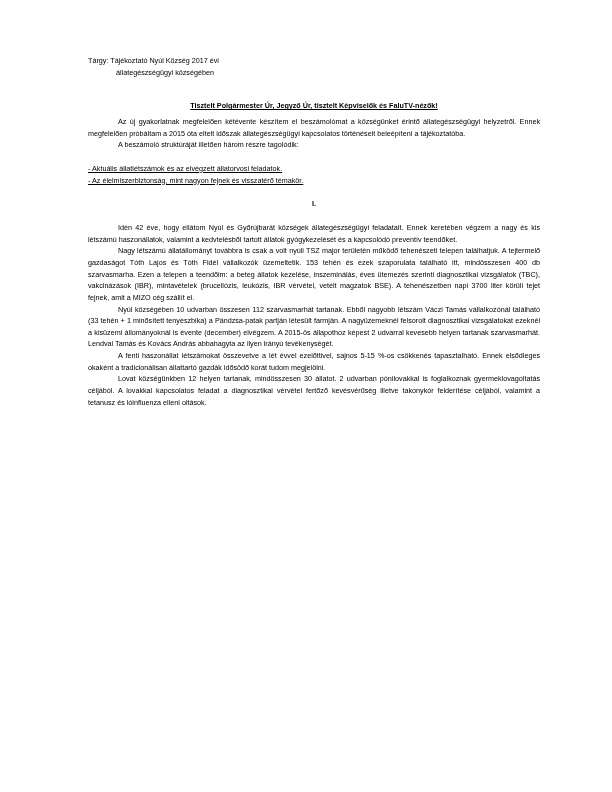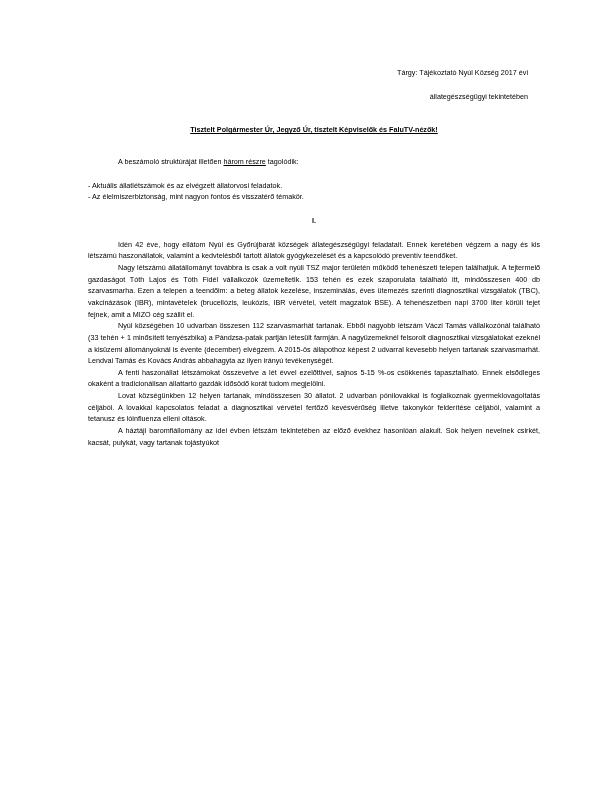--- a/index.html
+++ b/index.html
@@ -23,28 +23,28 @@
   }
   .doc-body {
     font-size: 7.2px;
     line-height: 1.62;
     text-align: justify;
   }
   .subject-block {
     margin-bottom: 22px;
   }
   .subject-line {
-    margin: 12px;
-    text-align: right;
+    margin: 0;
+    text-align: left;
   }
   .subject-line.indent {
     padding-left: 28px;
   }
   .salutation {
-    margin: 0 0 20px 0;
+    margin: 0 0 4px 0;
     text-align: center;
     font-weight: bold;
     text-decoration: underline;
   }
   p.para {
     margin: 0 0 0 0;
     text-indent: 30px;
   }
   p.para.tight {
     margin: 0;
@@ -53,55 +53,55 @@
     height: 12px;
   }
   ul.dashlist {
     list-style: none;
     margin: 0;
     padding: 0;
   }
   ul.dashlist li {
     margin: 0;
     text-align: left;
+    text-decoration: underline;
   }
   .section-num {
     margin: 12px 0 12px 0;
     text-align: center;
     font-weight: bold;
   }
   .u {
-    text-decoration: underline;
   }
 </style>
 </head>
 <body>
 
 <div class="page">
   <div class="doc-body">
 
     <div class="subject-block">
       <p class="subject-line">Tárgy: Tájékoztató Nyúl Község 2017 évi</p>
-      <p class="subject-line indent">állategészségügyi tekintetében</p>
+      <p class="subject-line indent">állategészségügyi községében</p>
     </div>
 
     <p class="salutation">Tisztelt Polgármester Úr, Jegyző Úr, tisztelt Képviselők és FaluTV-nézők!</p>
 
+    <p class="para">Az új gyakorlatnak megfelelően kétévente készítem el beszámolómat a községünket érintő állategészségügyi helyzetről. Ennek megfelelően próbáltam a 2015 óta eltelt időszak állategészségügyi kapcsolatos történéseit beleépíteni a tájékoztatóba.</p>
     <p class="para tight">A beszámoló struktúráját illetően <span class="u">három részre</span> tagolódik:</p>
 
     <div class="spacer-md"></div>
 
     <ul class="dashlist">
       <li>- Aktuális állatlétszámok és az elvégzett állatorvosi feladatok.</li>
-      <li>- Az élelmiszerbiztonság, mint nagyon fontos és visszatérő témakör.</li>
+      <li>- Az élelmiszerbiztonság, mint nagyon fejnek és visszatérő témakör.</li>
     </ul>
 
     <p class="section-num">I.</p>
 
     <p class="para tight">Idén 42 éve, hogy ellátom Nyúl és Győrújbarát községek állategészségügyi feladatait. Ennek keretében végzem a nagy és kis létszámú haszonállatok, valamint a kedvtelésből tartott állatok gyógykezelését és a kapcsolódó preventív teendőket.</p>
     <p class="para tight">Nagy létszámú állatállományt továbbra is csak a volt nyúli TSZ major területén működő tehenészeti telepen találhatjuk. A tejtermelő gazdaságot Tóth Lajos és Tóth Fidél vállalkozók üzemeltetik. 153 tehén és ezek szaporulata található itt, mindösszesen 400 db szarvasmarha. Ezen a telepen a teendőim: a beteg állatok kezelése, inszeminálás, éves ütemezés szerinti diagnosztikai vizsgálatok (TBC), vakcinázások (IBR), mintavételek (brucellózis, leukózis, IBR vérvétel, vetélt magzatok BSE). A tehenészetben napi 3700 liter körüli tejet fejnek, amit a MIZO cég szállít el.</p>
     <p class="para tight">Nyúl községében 10 udvarban összesen 112 szarvasmarhát tartanak. Ebből nagyobb létszám Váczi Tamás vállalkozónál található (33 tehén + 1 minősített tenyészbika) a Pándzsa-patak partján létesült farmján. A nagyüzemeknél felsorolt diagnosztikai vizsgálatokat ezeknél a kisüzemi állományoknál is évente (december) elvégzem. A 2015-ös állapothoz képest 2 udvarral kevesebb helyen tartanak szarvasmarhát. Lendvai Tamás és Kovács András abbahagyta az ilyen irányú tevékenységét.</p>
     <p class="para tight">A fenti haszonállat létszámokat összevetve a lét évvel ezelőttivel, sajnos 5-15 %-os csökkenés tapasztalható. Ennek elsődleges okaként a tradicionálisan állattartó gazdák idősödő korát tudom megjelölni.</p>
     <p class="para tight">Lovat községünkben 12 helyen tartanak, mindösszesen 30 állatot. 2 udvarban pónilovakkal is foglalkoznak gyermeklovagoltatás céljából. A lovakkal kapcsolatos feladat a diagnosztikai vérvétel fertőző kevésvérűség illetve takonykór felderítése céljából, valamint a tetanusz és lóinfluenza elleni oltások.</p>
-    <p class="para tight">A háztáji baromfiállomány az idei évben létszám tekintetében az előző évekhez hasonlóan alakult. Sok helyen nevelnek csirkét, kacsát, pulykát, vagy tartanak tojástyúkot</p>
 
   </div>
 </div>
 
 </body></html>

